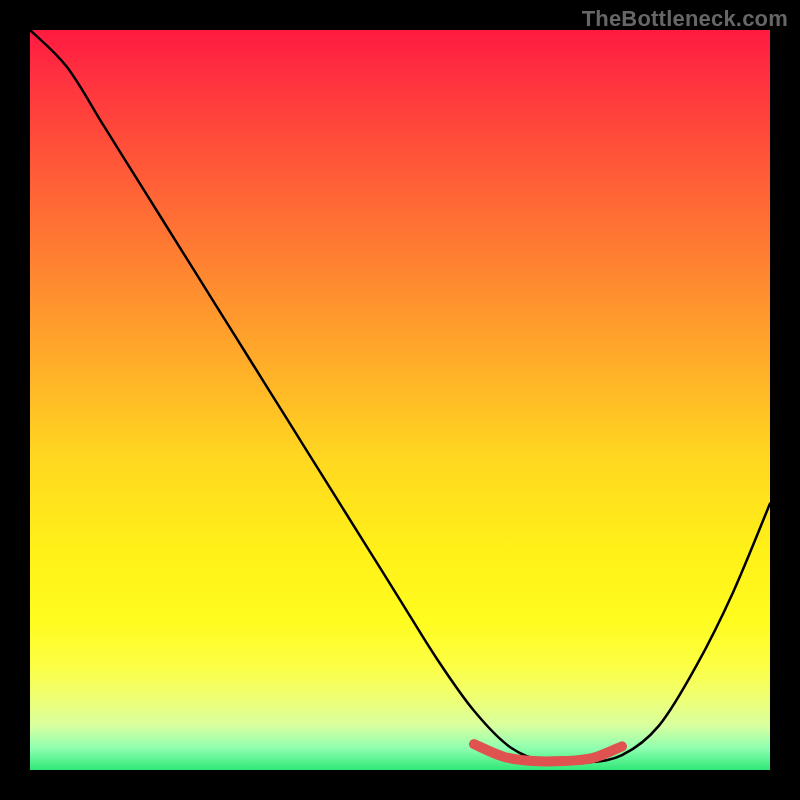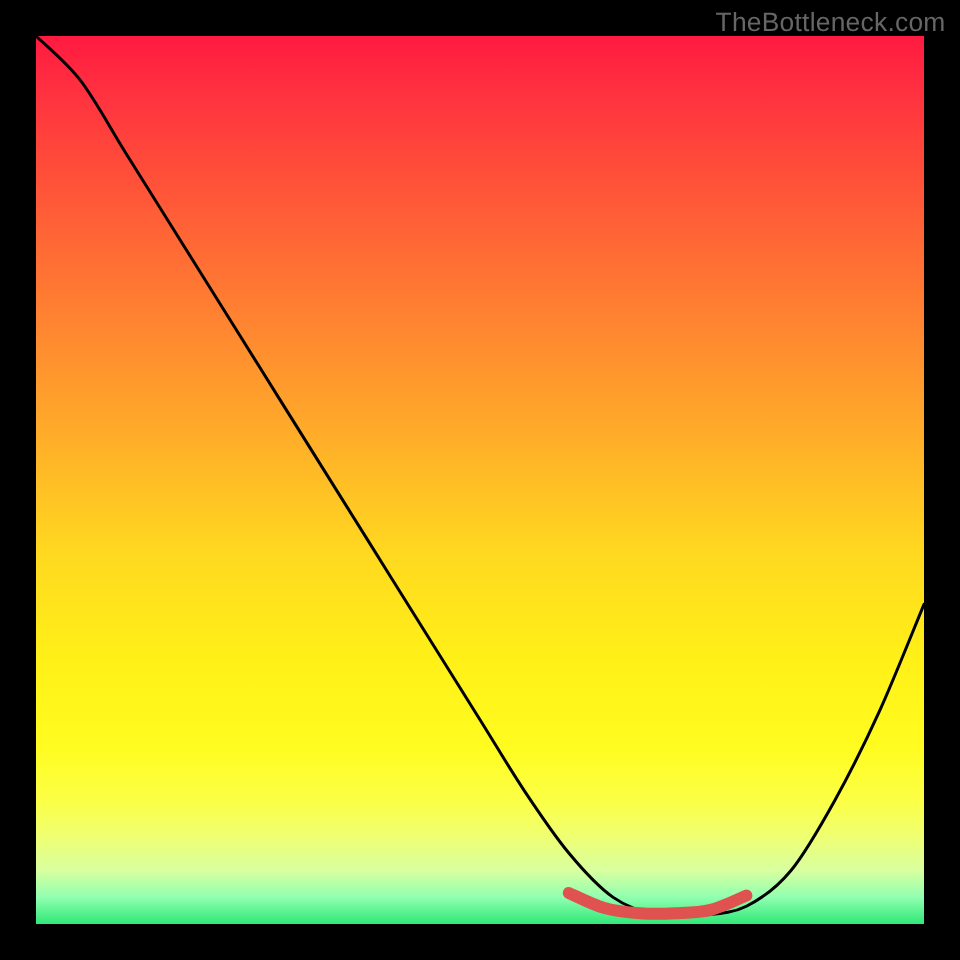--- a/index.html
+++ b/index.html
@@ -10,21 +10,21 @@
     position: relative;
     font-family: Arial, sans-serif;
     overflow: hidden;
   }
   .watermark {
     position: absolute;
     top: 6px;
     right: 12px;
     color: #666;
     font-size: 22px;
-    font-weight: 400;
+    font-weight: 700;
     z-index: 10;
     letter-spacing: 0.2px;
   }
   .plot-area {
     position: absolute;
     left: 30px;
     top: 30px;
     width: 740px;
     height: 740px;
     background: linear-gradient(to bottom,

